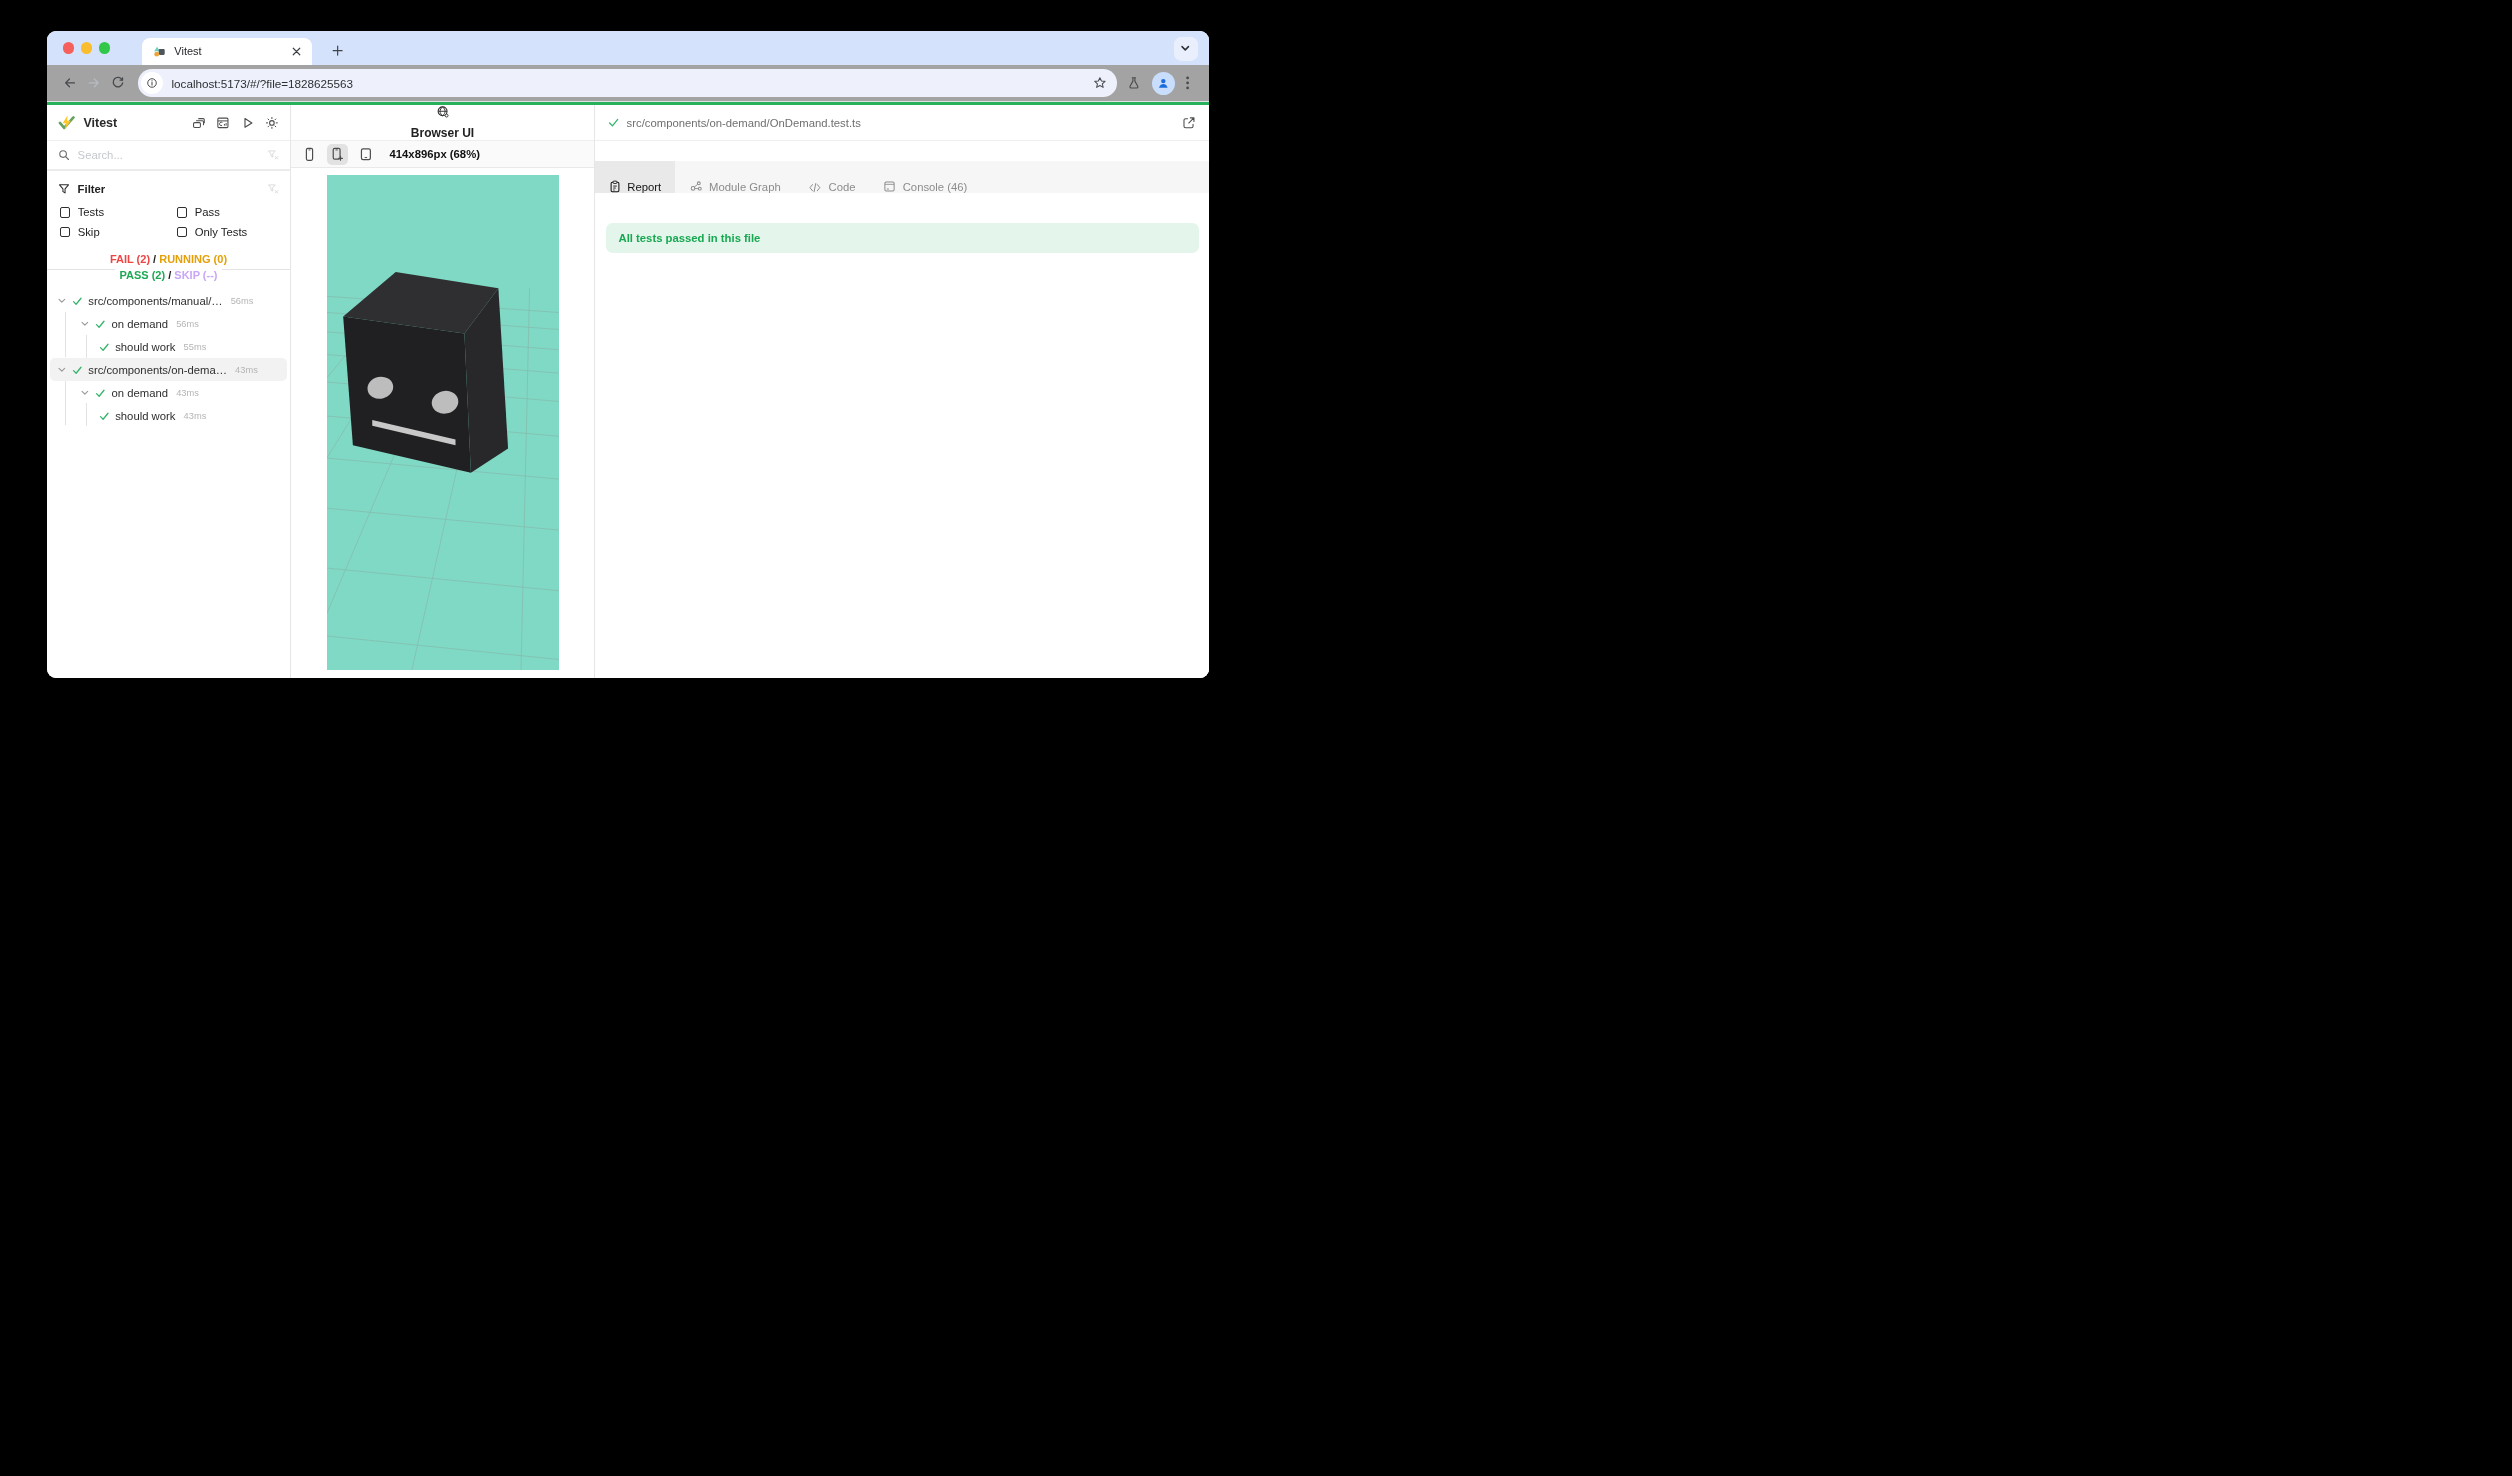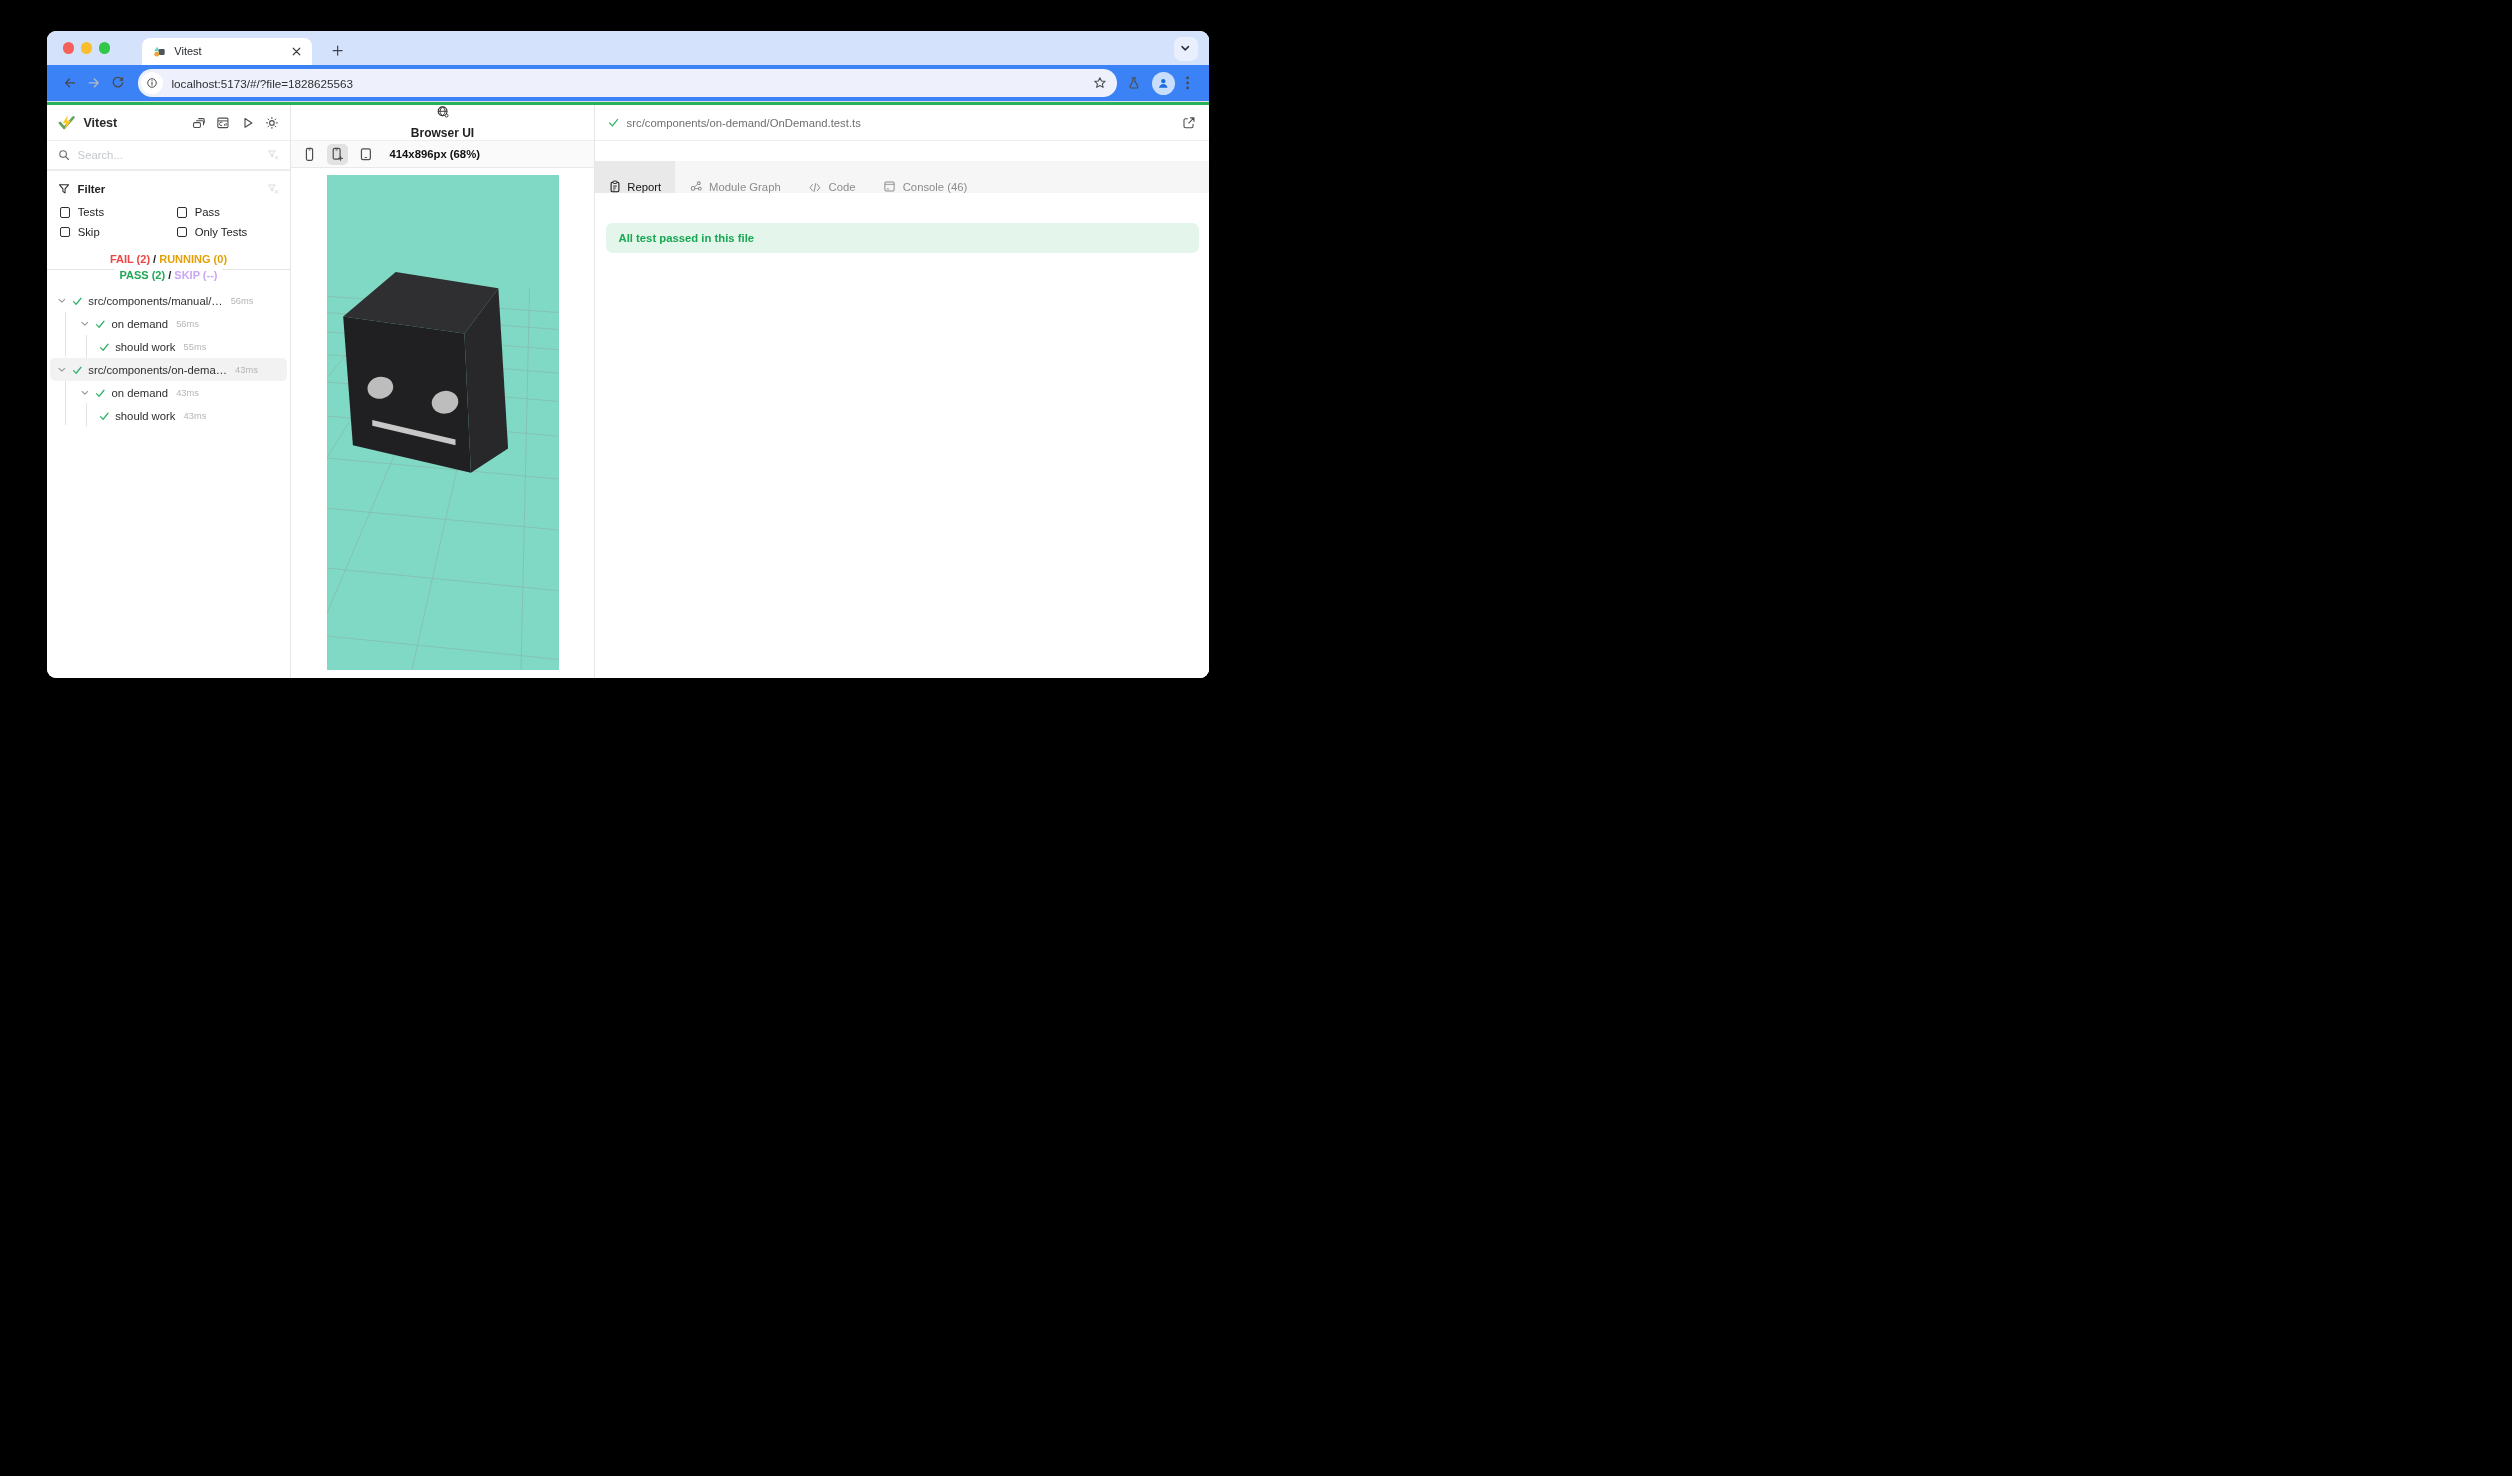--- a/index.html
+++ b/index.html
@@ -11,21 +11,21 @@
   .tabstrip { position:relative; height:34px; background:#d5e2fb; }
   .lights { position:absolute; left:16px; top:11.3px; display:flex; gap:6.5px; }
   .light { width:11.3px; height:11.3px; border-radius:50%; }
   .light.r { background:#f5605a; } .light.y { background:#f9bd2e; } .light.g { background:#31c748; }
   .tab { position:absolute; left:95px; top:6.5px; width:170px; height:27.5px; background:#fff; border-radius:8px 8px 0 0; display:flex; align-items:center; padding:0 8px 0 11.3px; }
   .tab-title { flex:1; margin-left:8px; font-size:11px; color:#1f2125; white-space:nowrap; overflow:hidden; }
   .tab-close { width:14.6px; height:14.6px; display:flex; align-items:center; justify-content:center; color:#3c4043; border-radius:50%; }
   .newtab { position:absolute; left:279px; top:8px; width:23px; height:23px; display:flex; align-items:center; justify-content:center; color:#40454c; border-radius:50%; }
   .strip-chevron { position:absolute; right:11.3px; top:5.7px; width:24px; height:24px; background:#e9effc; border-radius:7.3px; display:flex; align-items:center; justify-content:center; color:#2c2f33; }
 
-  .btoolbar { position:relative; height:37px; background:#3b82f6; display:flex; align-items:center; border-bottom:0.8px solid #e2e2e2; }
+  .btoolbar { position:relative; height:37px; background:#a3a3a3; display:flex; align-items:center; border-bottom:0.8px solid #e2e2e2; }
   .navbtn { width:24px; height:24px; display:flex; align-items:center; justify-content:center; color:#46494d; }
   .navbtn.back { margin-left:11.3px; }
   .navbtn.fwd { color:#b7bbc2; }
   .urlpill { display:flex; align-items:center; height:27.5px; background:#eef1fb; border-radius:13.8px; margin-left:8px; width:979px; padding:0 6.5px 0 3.2px; }
   .info-circle { width:22px; height:22px; background:#fff; border-radius:50%; display:flex; align-items:center; justify-content:center; color:#3c4043; }
   .url-text { margin-left:8px; font-size:11.7px; color:#2d2f33; flex:1; white-space:nowrap; overflow:hidden; }
   .pill-star { width:21px; height:21px; display:flex; align-items:center; justify-content:center; color:#4a4d51; }
   .chrome-right { display:flex; align-items:center; gap:11.3px; margin-left:9.7px; }
   .avatar { width:23px; height:23px; border-radius:50%; background:#c9ddfc; display:flex; align-items:center; justify-content:center; }
   .icon17 { width:13.8px; height:13.8px; }
@@ -518,20 +518,20 @@
                   <rect x="2.6" y="2.8" width="12.8" height="12.4" rx="1.8" fill="none" stroke="currentColor" stroke-width="1.4"></rect>
                   <line x1="2.6" y1="6" x2="15.4" y2="6" stroke="currentColor" stroke-width="1.2"></line>
                   <line x1="5.2" y1="12.4" x2="8.2" y2="12.4" stroke="currentColor" stroke-width="1.4"></line>
                 </svg>
             </span>
             <span>Console (46)</span>
           </div>
         </div>
 
         <div class="rp-content">
-          <div class="banner" style="color:#17a851">All test passed in this file</div>
+          <div class="banner" style="color:#17a851">All tests passed in this file</div>
         </div>
       </div>
 
     </div>
   </div>
 </div>
 
 
 </body></html>

